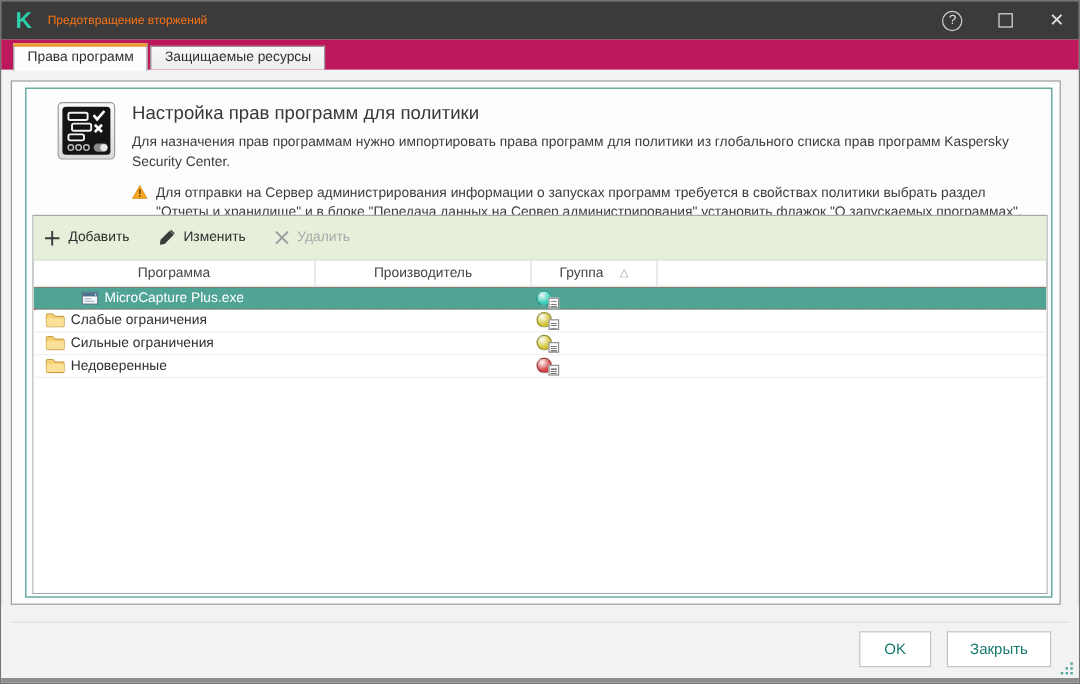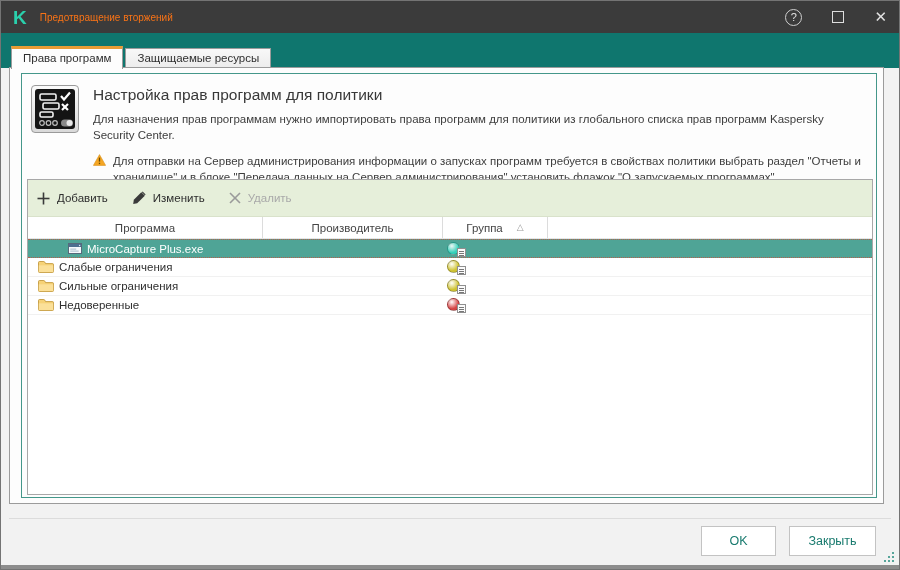--- a/index.html
+++ b/index.html
@@ -15,37 +15,37 @@
   .klogo { color:#2ad0ac; font-weight:bold; font-size:19px; line-height:1; }
   .win-title { color:#f97316; font-size:10px; margin-left:13px; }
   .tb-btns { margin-left:auto; display:flex; align-items:center; gap:30px; }
   .tb-btn { color:#e2e2e2; cursor:default; display:flex; align-items:center; justify-content:center; }
   .tb-help { width:17px; height:17px; border:1px solid #cfcfcf; border-radius:50%;
              font-size:11px; }
   .tb-max { width:12px; height:12px; border:1px solid #dedede; }
   .tb-close { font-size:15px; }
 
   
-  .tabstrip { position:absolute; top:32px; left:0; right:0; height:35px;
-              display:flex; align-items:flex-end; padding-left:10px; background:#0f766e; }
+  .tabstrip { position:absolute; top:32px; left:0; right:0; height:25px;
+              display:flex; align-items:flex-end; padding-left:10px; background:#be185d; }
   .tab { border:1px solid #9b9b9b; border-bottom:none; font-size:11.5px; color:#2f2f2f;
          padding:3px 11px 4px; background:linear-gradient(#f8f8f8,#ececec);
          position:relative; z-index:1; }
   .tab.active { background:#fdfdfd; border-top:3px solid #e89c35; z-index:3;
                 margin-bottom:-1px; padding-bottom:5px; }
   .tab.inactive { margin-left:2px; }
 
   
   .tabcontent { position:absolute; top:66px; left:8px; right:15px; bottom:65px;
                 background:#fdfdfd; border:1px solid #9b9b9b; z-index:2; }
   .tealpanel { position:absolute; top:5px; left:11px; right:6px; bottom:5px;
                border:1px solid #44978a; background:#fdfdfd; }
 
   
-  .headerblock { position:absolute; top:11px; left:9px; right:8px; display:flex;justify-content:space-between; }
+  .headerblock { position:absolute; top:11px; left:26px; right:8px; display:flex;justify-content:space-between; }
   .bigicon { width:48px; height:48px; flex:0 0 48px; border:1px solid #9a9a9a; border-radius:4px;
              background:linear-gradient(#fbfbfb,#d9d9d9); display:flex; align-items:center; justify-content:center; }
   .headtext { margin-left:14px; padding-top:0; }
   .page-title { font-size:15.5px; font-weight:normal; color:#383838; margin-top:1px; }
   .page-desc { font-size:11.5px; color:#3d3d3d; line-height:1.42; margin-top:7px; max-width:775px; }
   .warnrow { display:flex; margin-top:9px; gap:7px; }
   .warnrow svg { flex:0 0 13px; margin-top:1px; }
   .warn-text { font-size:11.5px; color:#3d3d3d; line-height:1.42; max-width:768px; }
 
   
@@ -84,21 +84,21 @@
   .badge { width:9px; height:9px; background:#fbfbfb; border:1px solid #8f8f8f;
            display:inline-block; position:relative; margin-left:-3px; margin-top:6px; }
   .badge::before { content:""; position:absolute; left:1px; right:1px; top:2px; height:5px;
                    background:repeating-linear-gradient(to bottom,#777 0 1px,transparent 1px 2px); }
 
   
   .footer { position:absolute; left:0; right:0; bottom:0; height:65px; background:#f2f2f2; }
   .footer-sep { position:absolute; top:14px; left:8px; right:8px; height:1px; background:#dcdcdc; }
   .btn { position:absolute; top:22px; height:30px; background:#ffffff; border:1px solid #c3c3c3;
          font-family:"Liberation Sans",sans-serif; font-size:12.5px; color:#187a6e; cursor:default; }
-  .btn-ok { right:123px; width:75px; }
+  .btn-ok { right:123px; width:60px; }
   .btn-close { right:23px; width:87px; }
   .grip { position:absolute; right:5px; bottom:7px; width:12px; height:12px; }
   .grip i { position:absolute; width:2px; height:2px; background:#57a59a; }
   .grip i:nth-child(1){right:0;bottom:0} .grip i:nth-child(2){right:4px;bottom:0}
   .grip i:nth-child(3){right:8px;bottom:0} .grip i:nth-child(4){right:0;bottom:4px}
   .grip i:nth-child(5){right:4px;bottom:4px} .grip i:nth-child(6){right:0;bottom:8px}
   .bottomstrip { position:absolute; left:0; right:0; bottom:0; height:4px; background:#8d8d8d; }
 </style>
 </head>
 <body>

